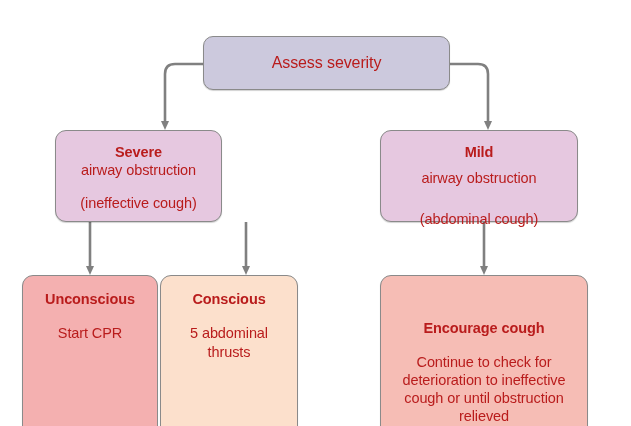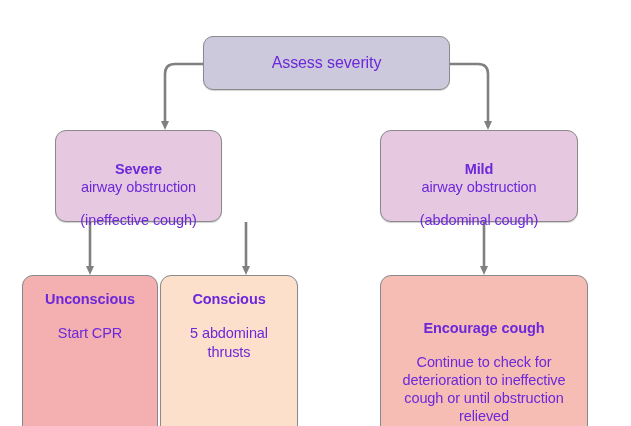--- a/index.html
+++ b/index.html
@@ -27,21 +27,21 @@
   .node {
     position: absolute;
     box-sizing: border-box;
     border: 1px solid #8a8a8a;
     border-radius: 11px;
     display: flex;
     flex-direction: column;
     align-items: center;
     justify-content: flex-start;
     text-align: center;
-    color: #6d28d9;
+    color: #b91c1c;
     box-shadow: 0 1px 1px rgba(0,0,0,0.18);
   }
   .node .title {
     font-weight: bold;
     font-size: 14.5px;
     line-height: 1.2;
     letter-spacing: -0.1px;
   }
   .node .line {
     font-size: 14.5px;
@@ -57,21 +57,21 @@
     height: 54px;
     justify-content: center;
     border-radius: 10px;
   }
   #node-assess .line { font-size: 16px; }
 
   
   .level2 {
     top: 130px;
     height: 92px;
-    padding-top: 30px;
+    padding-top: 13px;
   }
   #node-severe { left: 55px; width: 167px; }
   #node-mild   { left: 380px; width: 198px; }
   .level2 .sub { margin-top: 14px; }
 
   
   .level3 { top: 275px; height: 180px; padding-top: 15px; }
   #node-unconscious { left: 22px;  width: 136px; }
   #node-conscious   { left: 160px; width: 138px; }
   #node-encourage   { left: 380px; width: 208px; }
@@ -105,21 +105,21 @@
   <div class="node" id="node-assess" style="background:#ccc9dd;">
     <div class="line">Assess severity</div>
   </div>
 
   <div class="node level2" id="node-severe" style="background:#e6c8e0;">
     <div class="title">Severe</div>
     <div class="line">airway obstruction</div>
     <div class="line sub">(ineffective cough)</div>
   </div>
 
-  <div class="node level2" id="node-mild" style="background:#e6c8e0;">
+  <div class="node level2" id="node-mild" style="background:#e6c8e0;gap:8px;">
     <div class="title">Mild</div>
     <div class="line">airway obstruction</div>
     <div class="line sub">(abdominal cough)</div>
   </div>
 
   <div class="node level3" id="node-unconscious" style="background:#f4b0b0;">
     <div class="title">Unconscious</div>
     <div class="line">Start CPR</div>
   </div>
 

